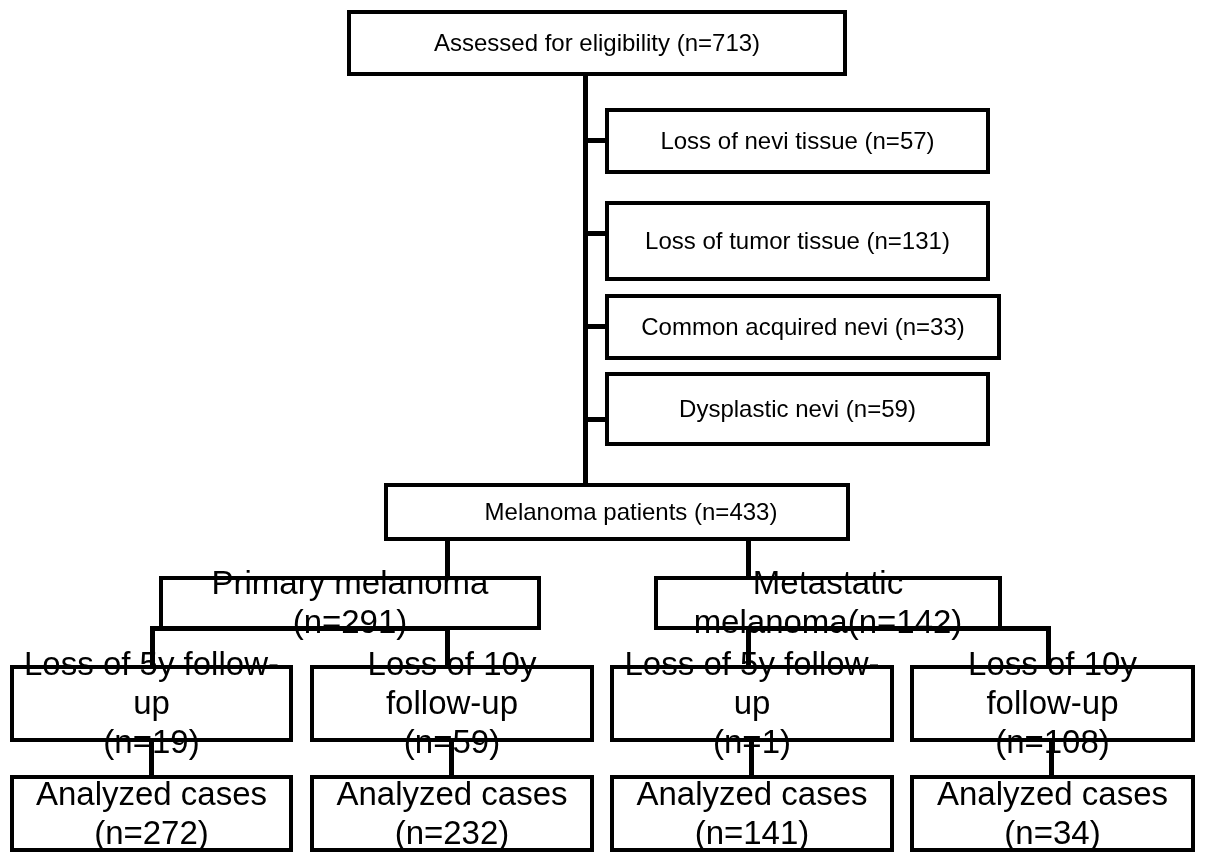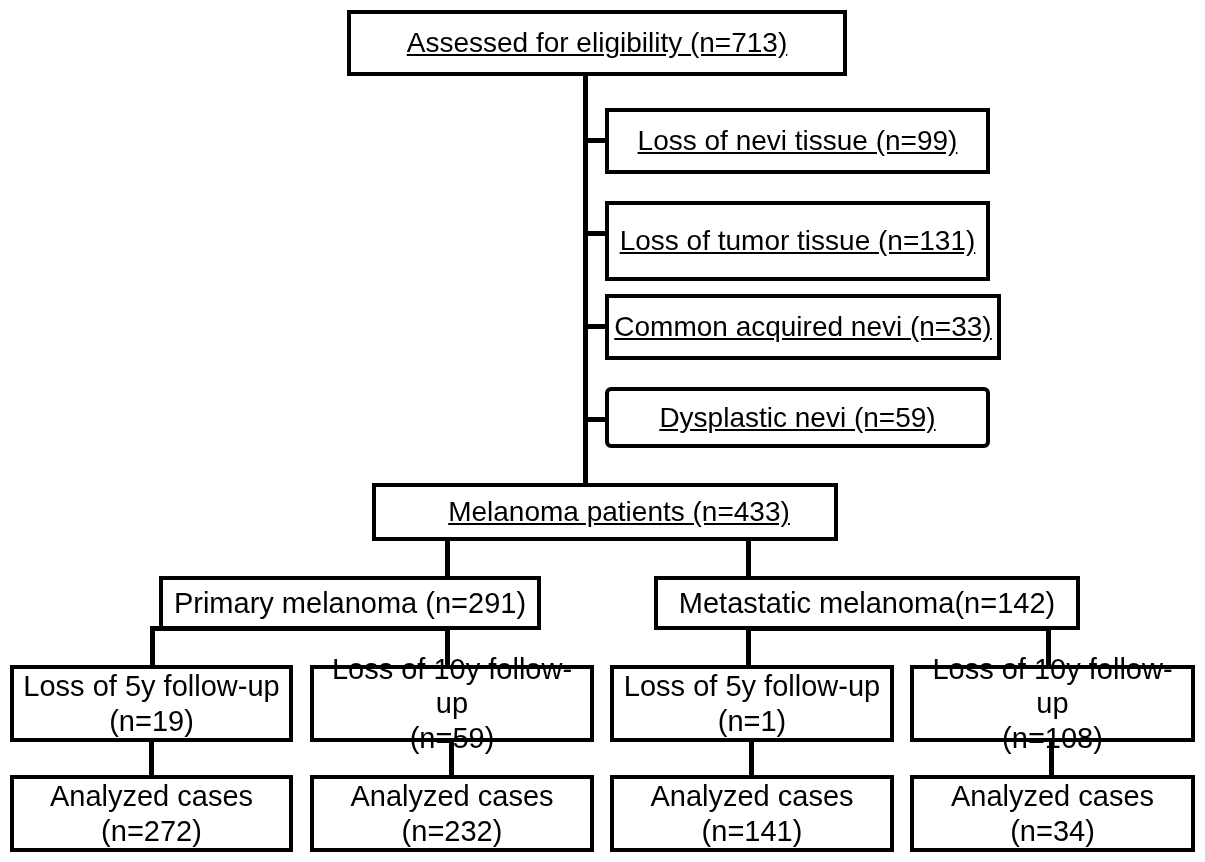--- a/index.html
+++ b/index.html
@@ -28,22 +28,22 @@
     text-align: center;
     color: #000000;
     line-height: 1.18;
     z-index: 3;
   }
   .box .txt {
     display: block;
     white-space: pre-line;
     padding: 0 4px;
   }
-  .f28 { font-size: 28px; text-decoration: underline; }
-  .f27 { font-size: 29px; }
+  .f28 { font-size: 24px; }
+  .f27 { font-size: 33px; }
   .line {
     position: absolute;
     background: #000000;
     z-index: 1;
   }
 </style>
 </head>
 <body>
 
 <div id="flow">
@@ -69,44 +69,44 @@
   <div class="line" style="left:149px; top:738px; width:5px; height:38px;"></div>
   <div class="line" style="left:449px; top:738px; width:5px; height:38px;"></div>
   <div class="line" style="left:749px; top:738px; width:5px; height:38px;"></div>
   <div class="line" style="left:1049px; top:738px; width:5px; height:38px;"></div>
 
   <div class="box f28" style="left:347px; top:10px; width:500px; height:66px;">
     <span class="txt">Assessed for eligibility (n=713)</span>
   </div>
 
   <div class="box f28" style="left:605px; top:108px; width:385px; height:66px;">
-    <span class="txt">Loss of nevi tissue (n=99)</span>
+    <span class="txt">Loss of nevi tissue (n=57)</span>
   </div>
 
   <div class="box f28" style="left:605px; top:201px; width:385px; height:80px;">
     <span class="txt">Loss of tumor tissue (n=131)</span>
   </div>
 
   <div class="box f28" style="left:605px; top:294px; width:396px; height:66px;">
     <span class="txt">Common acquired nevi (n=33)</span>
   </div>
 
-  <div class="box f28" style="left:605px; top:387px; width:385px; height:61px;border-radius:6px;">
+  <div class="box f28" style="left:605px; top:372px; width:385px; height:74px;">
     <span class="txt">Dysplastic nevi (n=59)</span>
   </div>
 
-  <div class="box f28" style="left:372px; top:483px; width:466px; height:58px;padding-left:28px;">
+  <div class="box f28" style="left:384px; top:483px; width:466px; height:58px;padding-left:28px;">
     <span class="txt">Melanoma patients (n=433)</span>
   </div>
 
   <div class="box f27" style="left:159px; top:576px; width:382px; height:54px;">
     <span class="txt">Primary melanoma (n=291)</span>
   </div>
 
-  <div class="box f27" style="left:654px; top:576px; width:426px; height:54px;">
+  <div class="box f27" style="left:654px; top:576px; width:348px; height:54px;">
     <span class="txt">Metastatic melanoma(n=142)</span>
   </div>
 
   <div class="box f27" style="left:10px; top:665px; width:283px; height:77px;">
     <span class="txt">Loss of 5y follow-up
 (n=19)</span>
   </div>
 
   <div class="box f27" style="left:310px; top:665px; width:284px; height:77px;">
     <span class="txt">Loss of 10y follow-up

